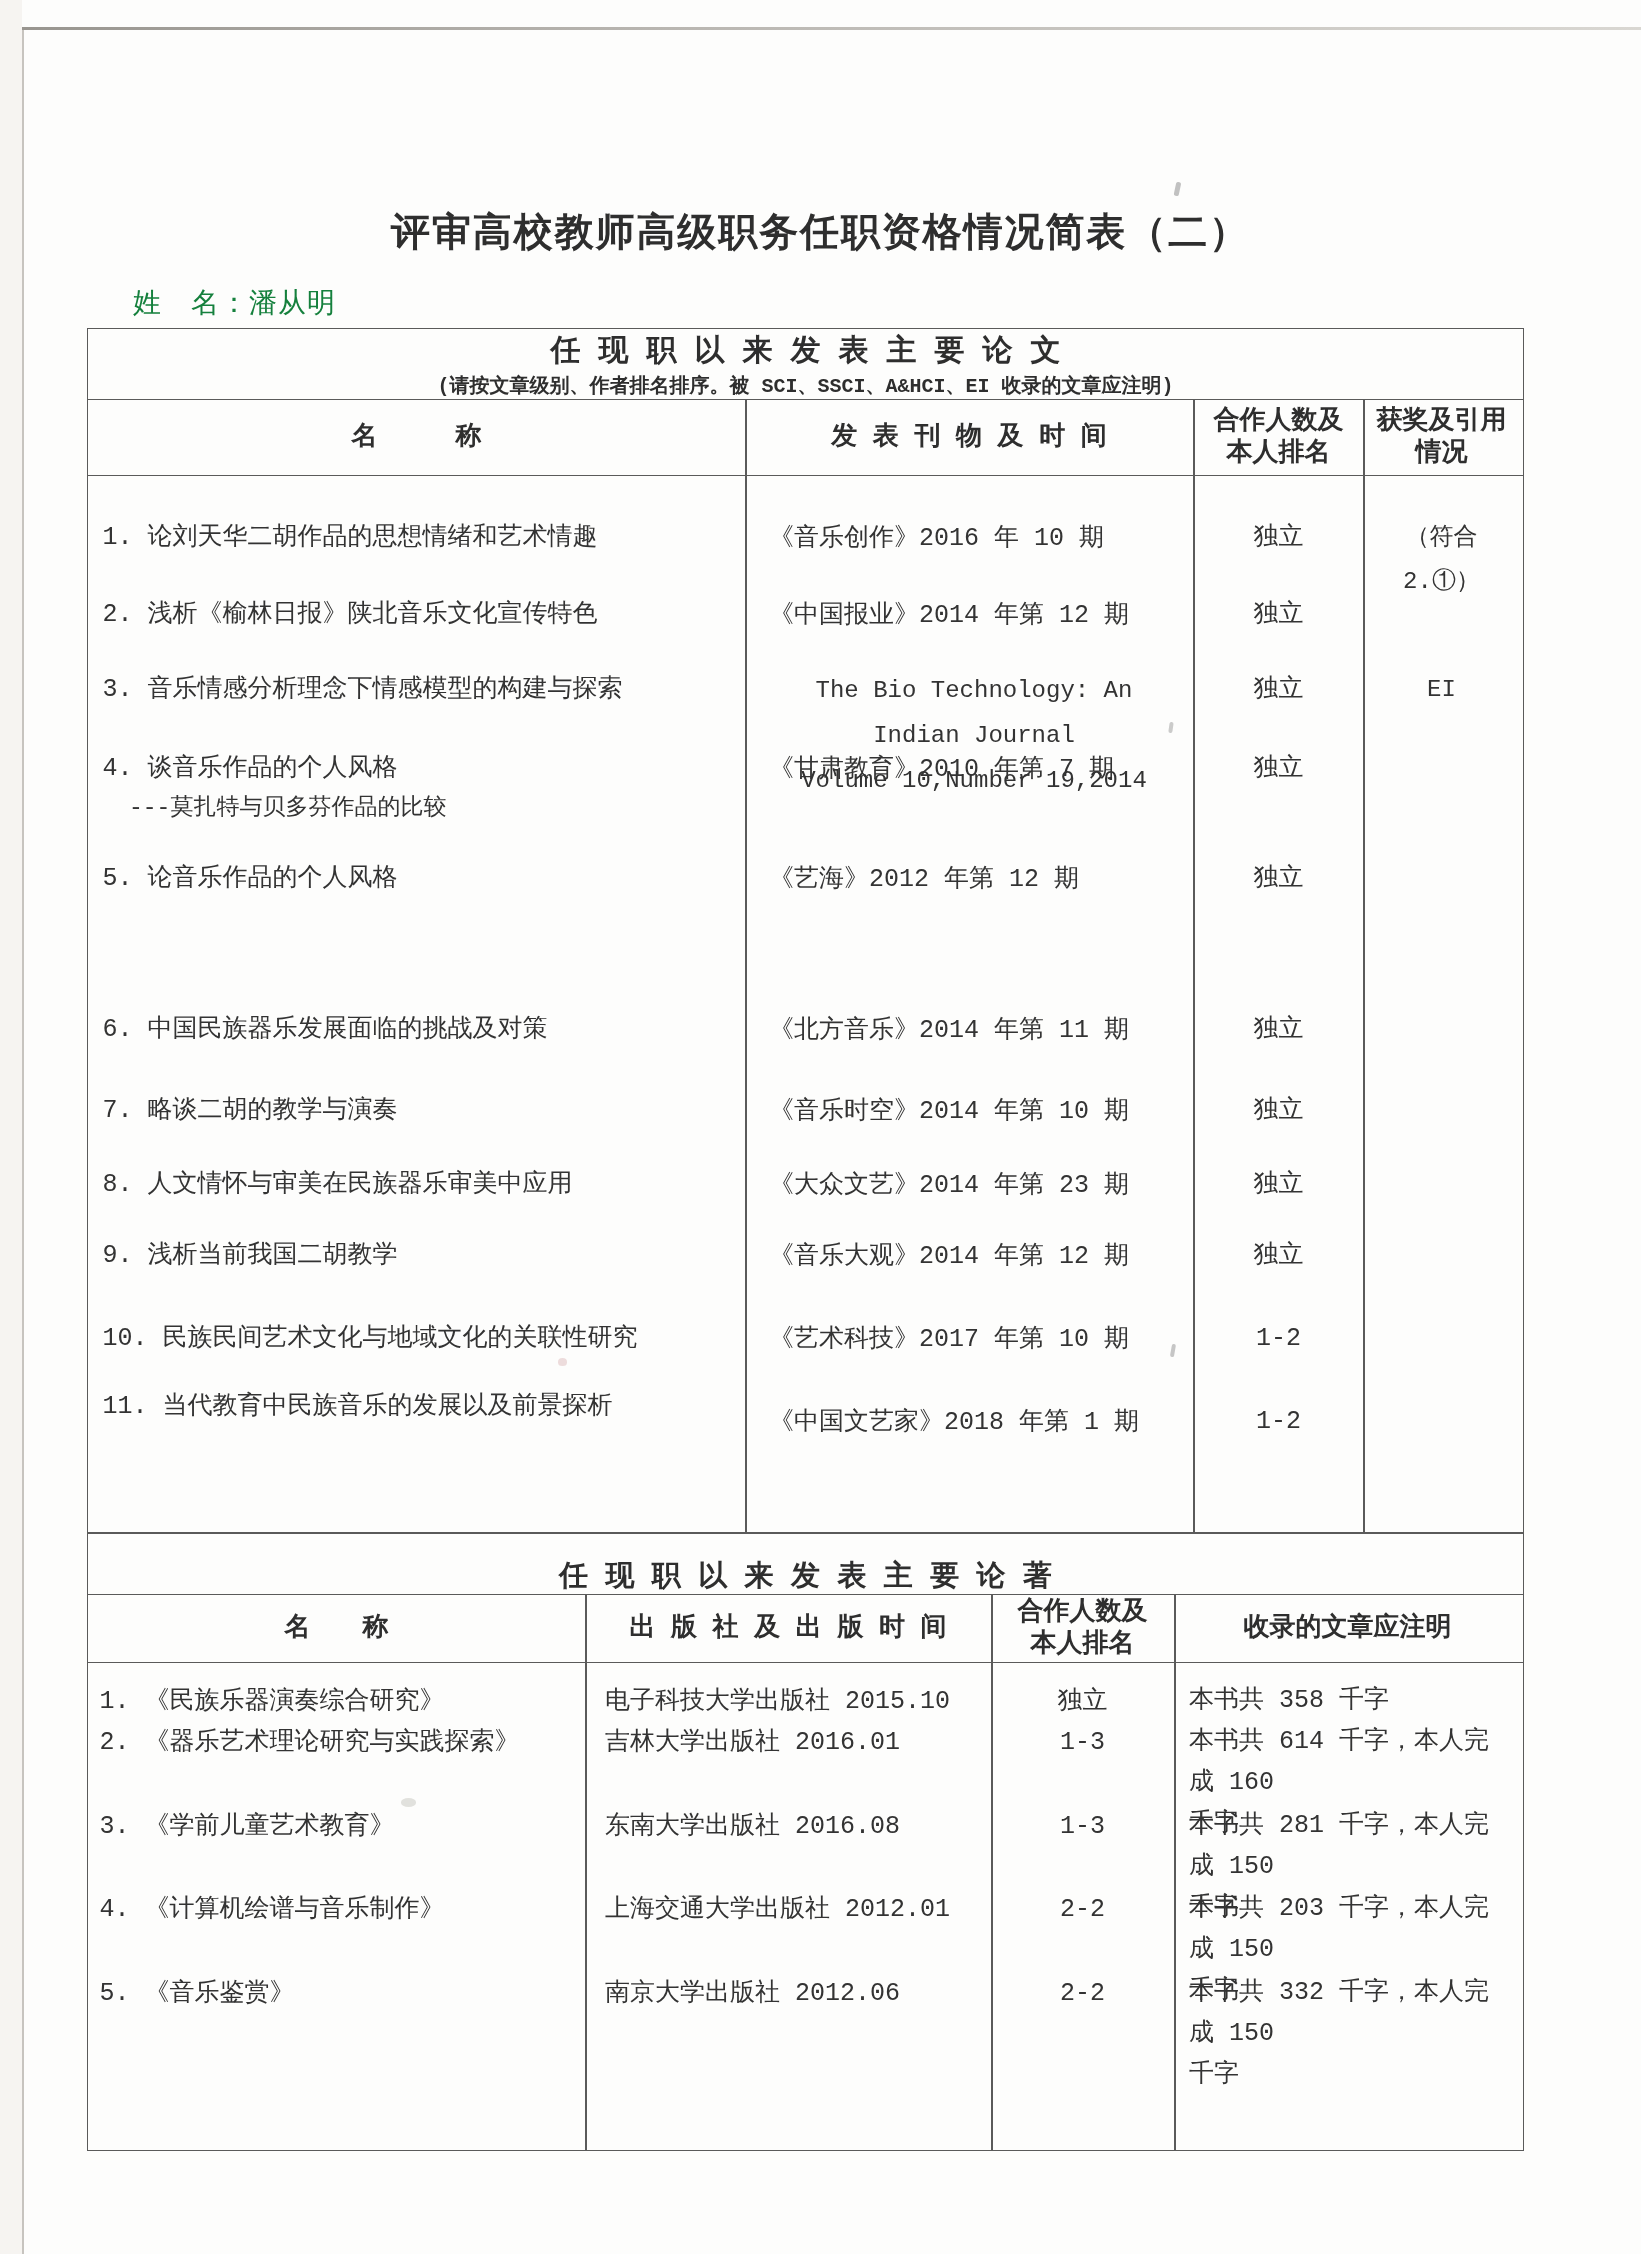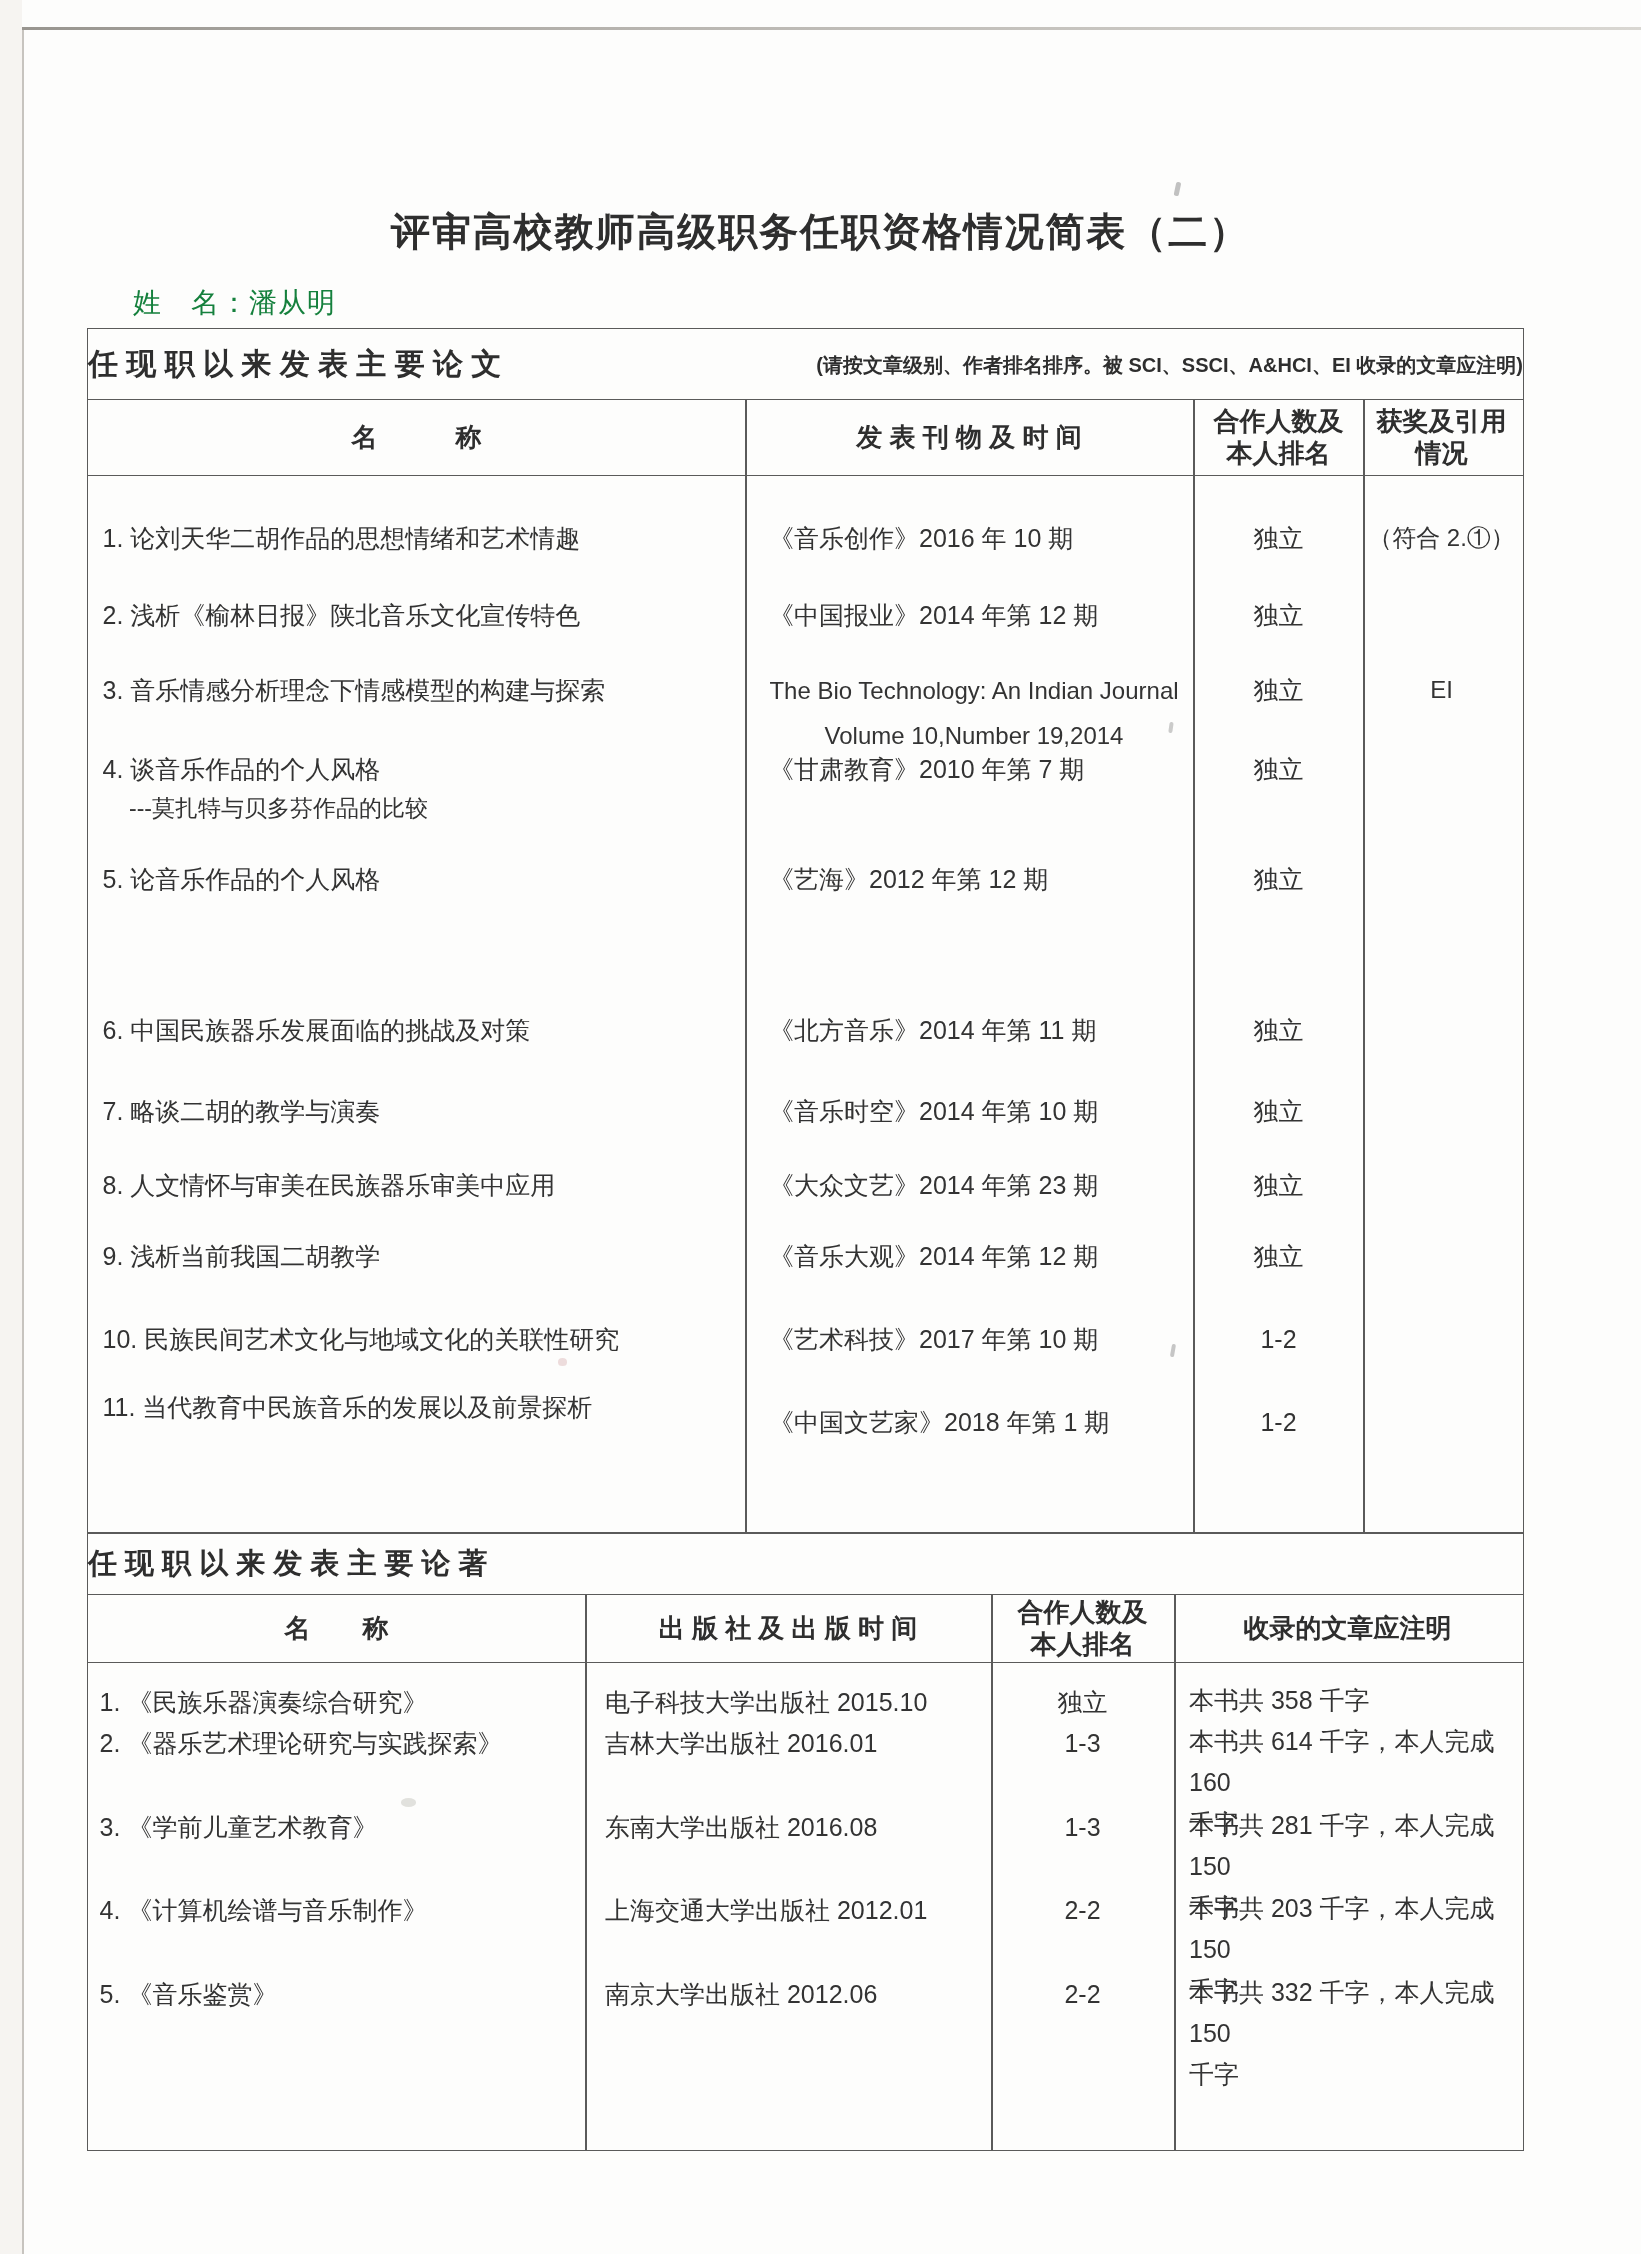--- a/index.html
+++ b/index.html
@@ -1,19 +1,19 @@
 <!DOCTYPE html>
 <html><head>
 <meta charset="utf-8">
 <style>
   html,body { margin:0; padding:0; background:#ffffff; }
   .stage {
     position:relative; width:1641px; height:2254px;
     background:#fdfdfc; overflow:hidden;
-    font-family:Liberation Sans, sans-serif;
+    font-family:Liberation Mono, monospace;
     color:#333333;
   }
   
   .scan-strip-left { position:absolute; left:0; top:0; width:22px; height:2257px; background:#f6f4f1; }
   .edge-left  { position:absolute; left:22px; top:27px; width:1.9px; height:2230px; background:#c7c4bf; }
   .edge-top   { position:absolute; left:22px; top:27px; right:0; height:2.9px;
                 background:linear-gradient(90deg,#98958f 0%,#b9b6b1 40%,#d9d7d2 100%); }
   .speck { position:absolute; background:#8f8f8f; border-radius:1.9px; opacity:.55; }
 
   .page-title {
@@ -23,21 +23,21 @@
   .name-line {
     position:absolute; left:133px; top:284px;
     font-size:28px; color:#15803d; letter-spacing:1px;
   }
 
   .tbl { position:absolute; left:87px; width:1437px; border:1.9px solid #5a5a5a; box-sizing:border-box; }
   #papers-table { top:328px; height:1205px; }
   #books-table  { top:1533px; height:618px; }
 
   .tbl-title-block { position:absolute; left:0; right:0; top:0; border-bottom:1.9px solid #5a5a5a;
-                     display:flex; align-items:center; justify-content:space-between; }
+                     display:flex; flex-direction:column; align-items:center; justify-content:flex-end; }
   #papers-table .tbl-title-block { height:70px; }
   #books-table  .tbl-title-block { height:60px; }
   .tbl-title { font-size:30px; font-weight:bold; color:#2e2e2e; line-height:1.15; }
   .tbl-subtitle { font-size:20px; font-weight:bold; color:#2e2e2e; margin-top:2.9px; }
 
   .hdr { position:absolute; left:0; right:0; border-bottom:1.9px solid #5a5a5a; }
   #papers-table .hdr { top:70px;  height:76px; }
   #books-table  .hdr { top:60px;  height:68px; }
   .hdr-cell { position:absolute; top:0; bottom:0; display:flex; align-items:center; justify-content:center;
               font-size:26px; font-weight:bold; color:#2e2e2e; text-align:center;

